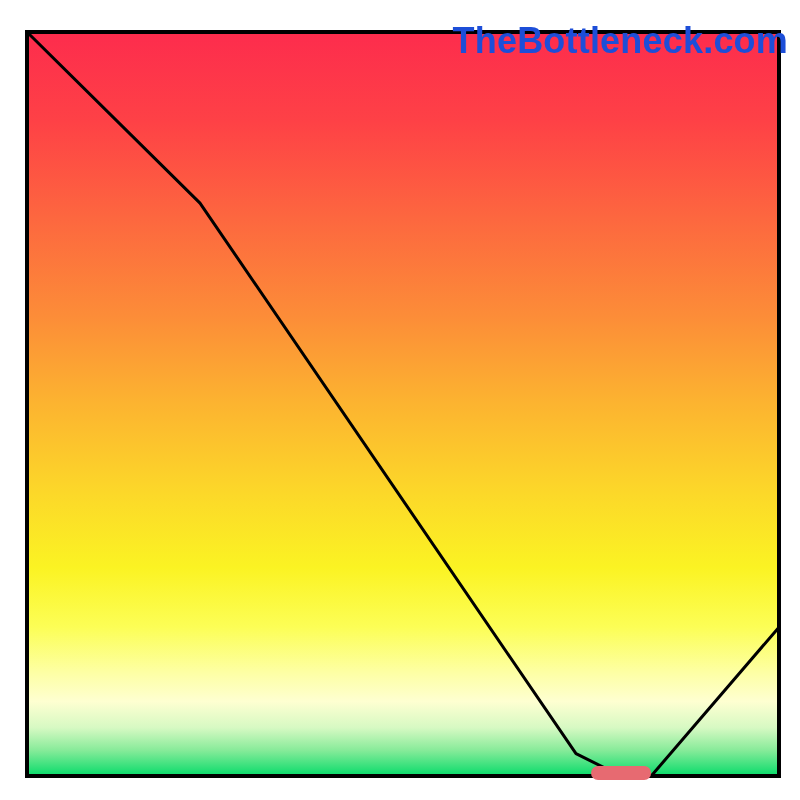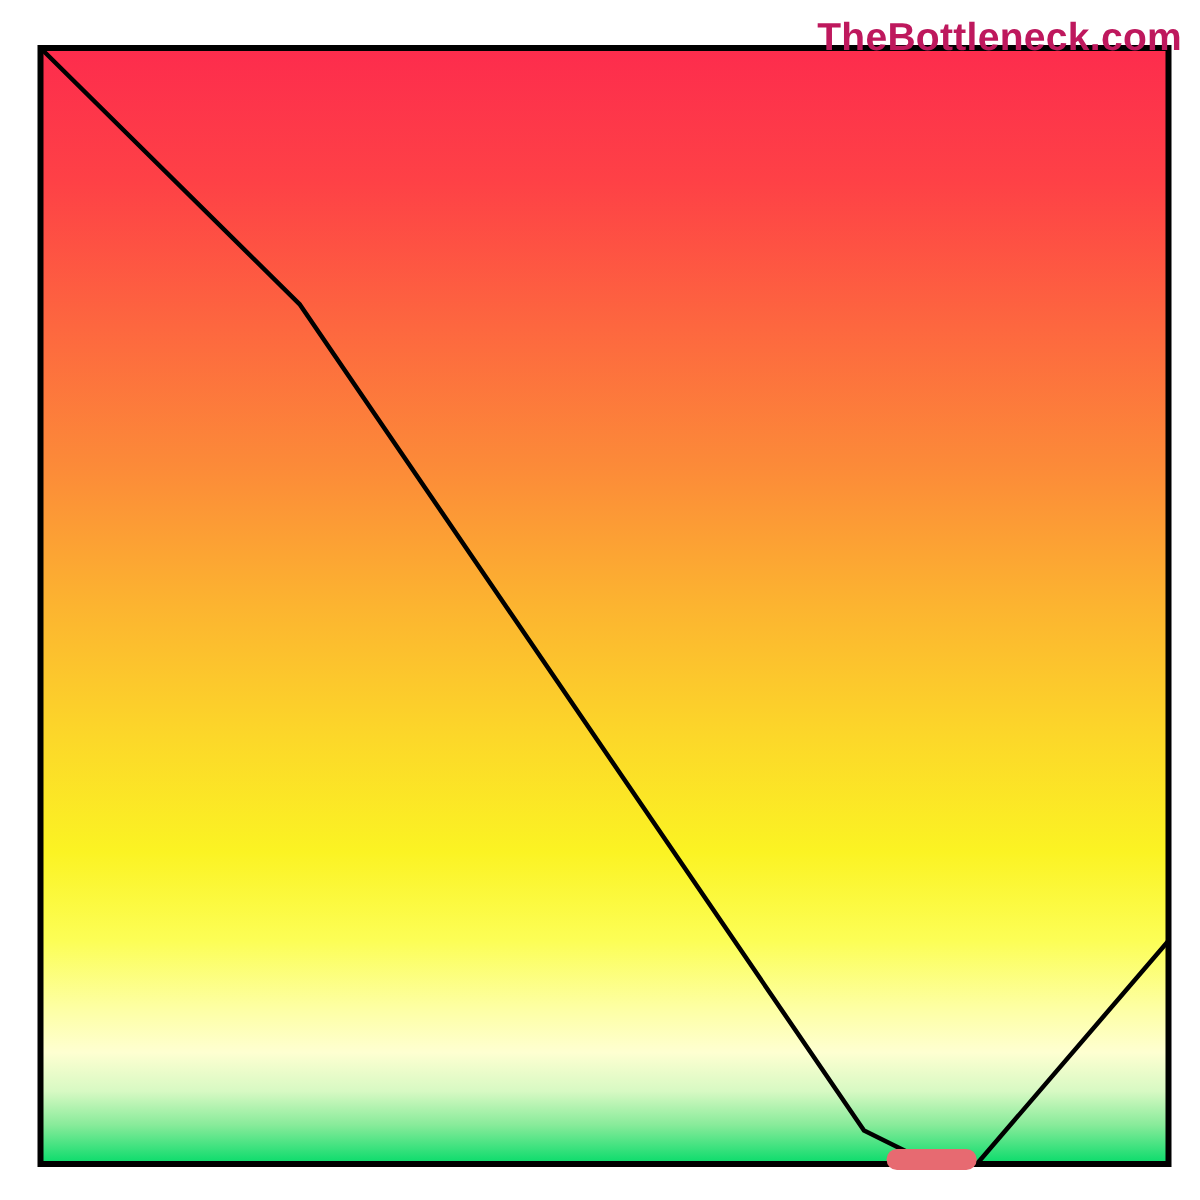--- a/index.html
+++ b/index.html
@@ -11,25 +11,25 @@
     background: #ffffff;
     font-family: Arial, Helvetica, sans-serif;
   }
   .container {
     position: relative;
     width: 800px;
     height: 800px;
   }
   .watermark {
     position: absolute;
-    top: 9px;
+    top: 20px;
     right: 12px;
-    font-size: 26px;
+    font-size: 36px;
     font-weight: 600;
-    color: #be185d;
+    color: #1d4ed8;
     letter-spacing: 0.2px;
     z-index: 5;
   }
   svg.chart {
     position: absolute;
     top: 0;
     left: 0;
   }
 </style>
 </head>

